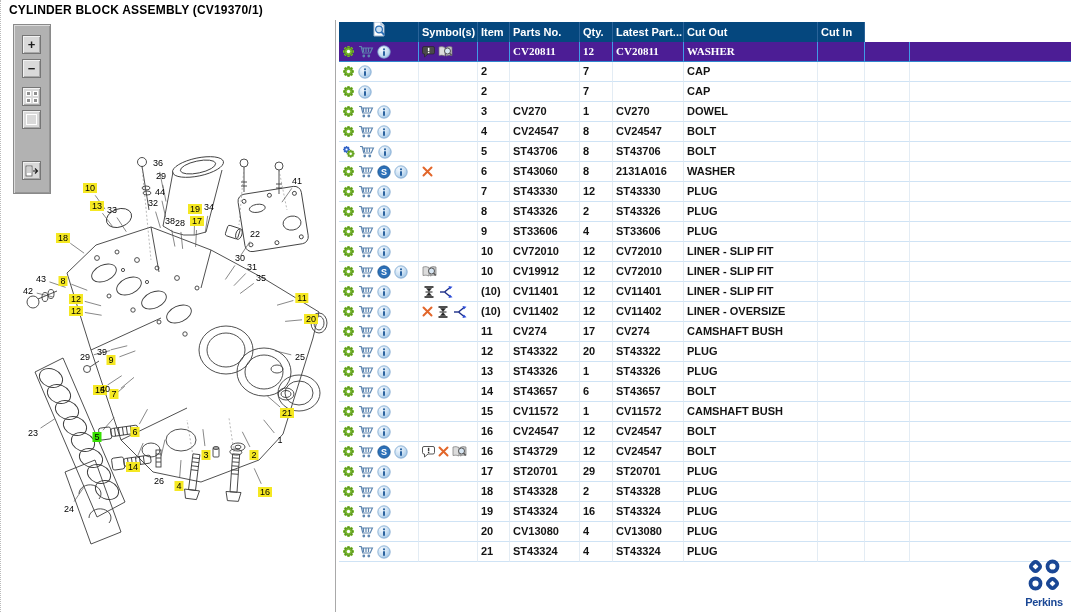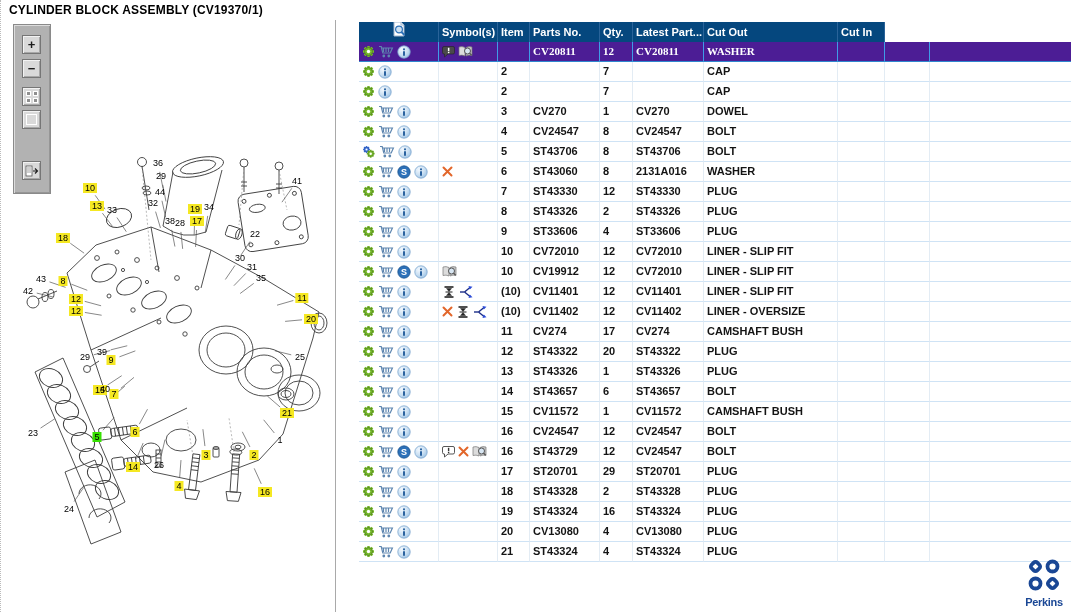--- a/index.html
+++ b/index.html
@@ -19,21 +19,21 @@
   .toolbar{position:absolute;left:12px;top:4px;width:36px;height:168px;background:#b2b2b2;
            border:1px solid #8a8a8a;box-shadow:inset 1px 1px 0 #dcdcdc, inset -1px -1px 0 #969696;}
   .tbtn{position:absolute;left:8px;width:19px;height:19px;background:#d9d9d9;border:1px solid #767676;
         box-shadow:inset 1px 1px 0 #f2f2f2, inset -1px -1px 0 #a8a8a8;display:flex;align-items:center;
         justify-content:center;color:#1c1c1c;font-size:13px;font-weight:bold;cursor:pointer;box-sizing:border-box;}
   .tbtn .sq{display:inline-block;border:1.5px solid #fff;background:transparent;}
   .tbtn .grid4{display:grid;grid-template-columns:5px 5px;grid-gap:2px;}
   .tbtn .grid4 i{width:5px;height:5px;border:1px solid #fff;box-sizing:border-box;display:block;background:#8f8f8f;}
   
   .tablewrap{position:absolute;left:338px;top:22px;width:733px;}
-  .trow{display:grid;grid-template-columns:80px 59px 32px 70px 33px 71px 134px 47px 45px 162px;margin-left:20px;}
+  .trow{display:grid;grid-template-columns:80px 59px 32px 70px 33px 71px 134px 47px 45px 162px;}
   .thead .cell{background:#05477e;color:#fff;font-size:11px;font-weight:bold;height:20px;line-height:20px;
                padding:0 3px;border-right:1px solid #2a6399;white-space:nowrap;overflow:hidden;box-sizing:border-box;}
   .thead .c-icons{display:flex;align-items:center;justify-content:center;}
   .tbody .trow{cursor:pointer;}
   .tbody .cell{background:#fff;color:#141414;font-size:11px;font-weight:bold;height:20px;line-height:19px;
                padding:0 3px;border-right:1px solid #e3ecf4;border-bottom:1px solid #cfe3f5;
                white-space:nowrap;overflow:hidden;box-sizing:border-box;}
   .tbody .trow.sel .cell{background:#4c1d95;color:#fff;border-right-color:#3f9ce8;border-bottom-color:#2f86cf;font-family:Liberation Serif, serif;}
   .c-icons,.c-syms{display:flex;align-items:center;gap:3px;padding:0 2px;}
   .c-icons svg,.c-syms svg{flex:0 0 auto;}
@@ -256,21 +256,21 @@
         <span class="callout y" style="left: 99px; top: 370px;">15</span>
         <span class="callout y" style="left: 113px; top: 374px;">7</span>
         <span class="callout" style="left: 104px; top: 369px;">40</span>
         <span class="callout" style="left: 279px; top: 420px;">1</span>
         <span class="callout" style="left: 32px; top: 413px;">23</span>
         <span class="callout g" style="left: 96px; top: 417px;">5</span>
         <span class="callout y" style="left: 134px; top: 412px;">6</span>
         <span class="callout y" style="left: 205px; top: 435px;">3</span>
         <span class="callout y" style="left: 253px; top: 435px;">2</span>
         <span class="callout y" style="left: 132px; top: 447px;">14</span>
-        <span class="callout" style="left: 158px; top: 445px;">26</span>
+        <span class="callout" style="left: 158px; top: 461px;">26</span>
         <span class="callout y" style="left: 178px; top: 466px;">4</span>
         <span class="callout y" style="left: 264px; top: 472px;">16</span>
         <span class="callout" style="left: 68px; top: 489px;">24</span>
       </div>
     <div class="toolbar" id="toolbar">
         <div class="tbtn" style="top: 10px;">+</div>
         <div class="tbtn" style="top: 34px;">−</div>
         <div class="tbtn" style="top: 62px;">
           <span class="grid4">
             <i></i>

